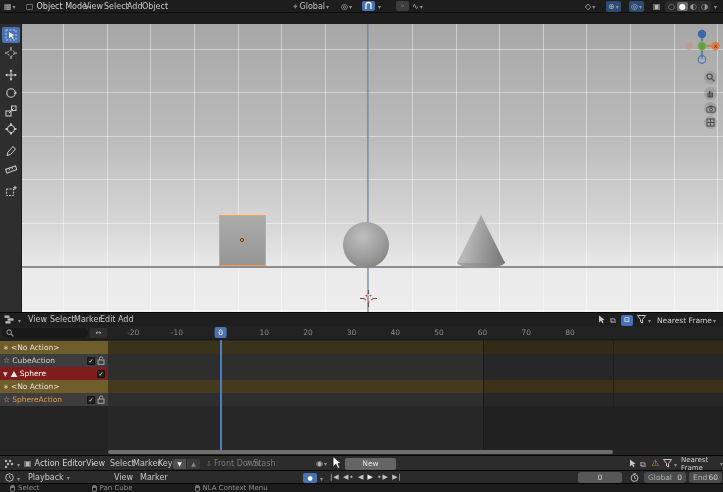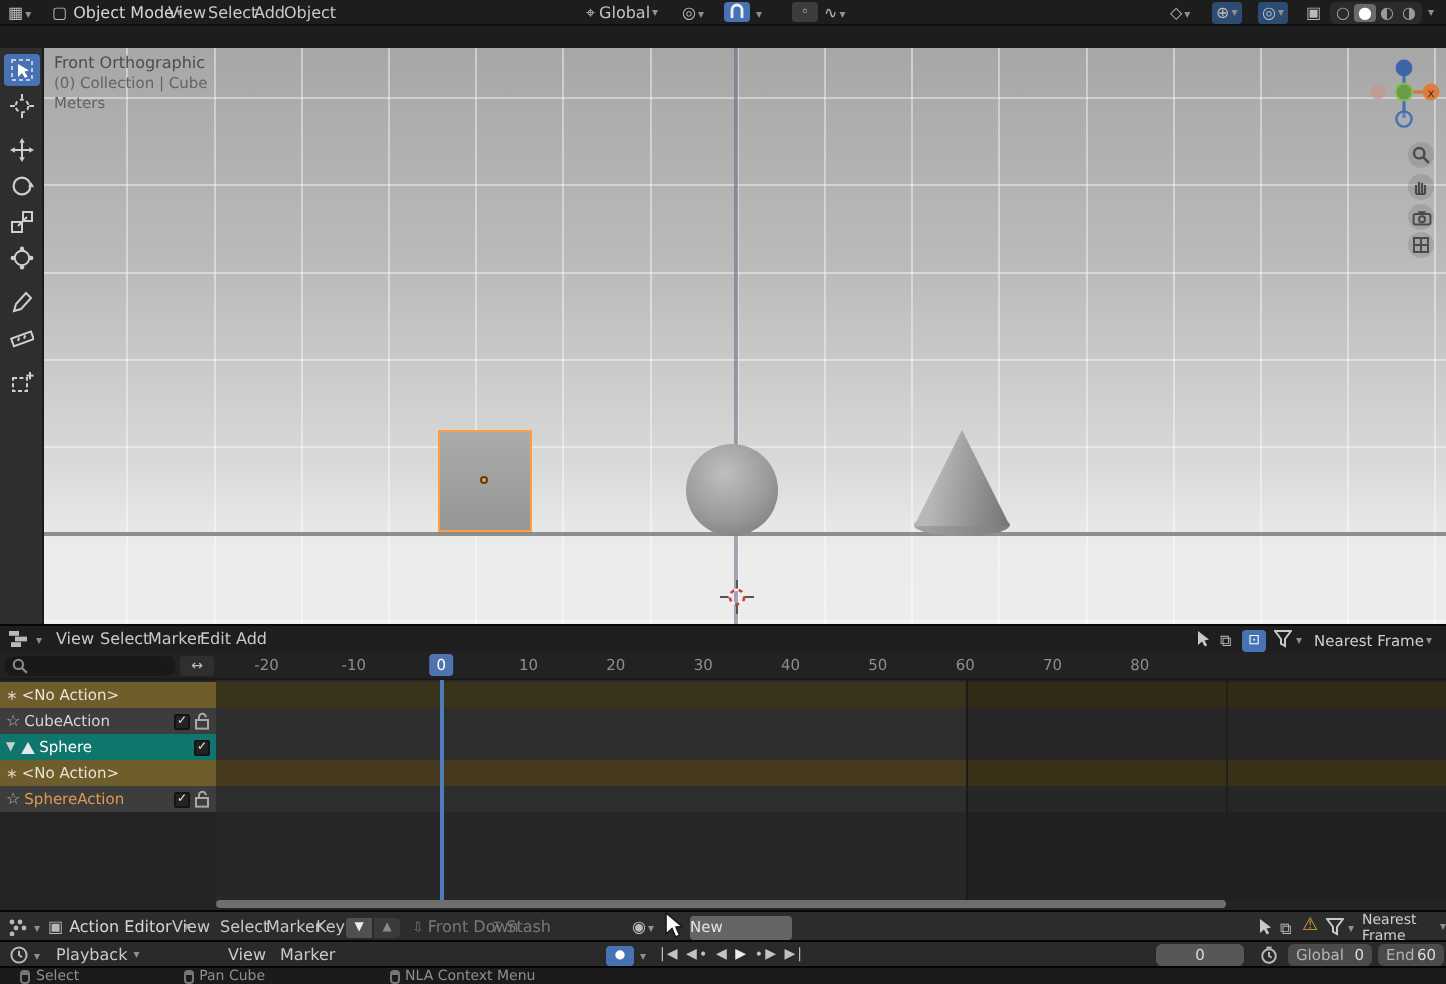--- a/index.html
+++ b/index.html
@@ -26,21 +26,21 @@
      background-image:repeating-linear-gradient(to right,rgba(255,255,255,.42) 0 1px,transparent 1px 43.6px),
                       repeating-linear-gradient(to bottom,rgba(255,255,255,.42) 0 1px,transparent 1px 43.6px);}
   #tooldock{left:0;top:0;width:22px;height:288px;background:#2e2e2e;border-right:1px solid #1b1b1b;}
   .tool{left:2px;width:18px;height:16px;border-radius:2px;display:flex;align-items:center;justify-content:center;background:#2e2e2e;}
   .tool.on{background:#4772b3;}
   .navbtn{width:13px;height:13px;border-radius:50%;background:rgba(110,110,110,.28);display:flex;align-items:center;justify-content:center;color:#4b4b4b;font-size:8px;}
   .ovl{color:#4c4c4c;font-size:8px;line-height:10px;white-space:nowrap;}
   .ovl2{color:#636363;font-size:7.5px;line-height:10px;white-space:nowrap;}
   
   .edhead{width:723px;background:#262626;border-top:1px solid #060606;}
-  .graybtn{background:#4e4e4e;border-radius:2px;color:#e5e5e5;}
+  .graybtn{background:#4e4e4e;border-radius:2px;color:#e5e5e5;text-align:center;}
   .disbtn{color:#787878;font-size:8px;}
   .field{background:#4b4b4b;border-radius:3px;color:#dadada;font-size:7.5px;display:flex;align-items:center;padding:0 4px;}
   
   #nlamain{left:0;top:326px;width:723px;height:129px;background:#242424;}
   #nlaruler{left:0;top:0;width:723px;height:14px;background:#222222;border-bottom:1px solid #1a1a1a;}
   .tick{position:absolute;top:2px;transform:translateX(-50%);color:#8d8d8d;font-size:7.5px;}
   .tick.current{background:#4f74b0;color:#fff;border-radius:2px;padding:0 4px;top:1px;height:11px;line-height:11px;}
   .chan{left:0;width:108px;height:13px;display:flex;align-items:center;padding:0 3px;font-size:7.5px;gap:2px;}
   .strip{left:108px;width:615px;height:13px;}
   .cbx{width:8px;height:8px;background:#232323;border:1px solid #141414;border-radius:1px;color:#e8e8e8;font-size:6px;line-height:6px;text-align:center;margin-left:2px;}
@@ -121,25 +121,20 @@
 
     <svg class="abs" style="left:360px;top:266px;" width="17" height="17" viewBox="0 0 17 17">
       <line x1="8.5" y1="0" x2="8.5" y2="5" stroke="#555" stroke-width="1"></line>
       <line x1="8.5" y1="12" x2="8.5" y2="17" stroke="#555" stroke-width="1"></line>
       <line x1="0" y1="8.5" x2="5" y2="8.5" stroke="#555" stroke-width="1"></line>
       <line x1="12" y1="8.5" x2="17" y2="8.5" stroke="#555" stroke-width="1"></line>
       <circle cx="8.5" cy="8.5" r="3.6" fill="none" stroke="#d23b3b" stroke-width="1.3" stroke-dasharray="2.2 2.2"></circle>
       <circle cx="8.5" cy="8.5" r="3.6" fill="none" stroke="#f2f2f2" stroke-width="1.3" stroke-dasharray="2.2 2.2" stroke-dashoffset="2.2"></circle>
     </svg>
 
-    <div class="abs" style="left:27px;top:3px;">
-      <div class="ovl">Front Orthographic</div>
-      <div class="ovl2">(0) Collection | Cube</div>
-      <div class="ovl2">Meters</div>
-    </div>
 
     <div class="abs" id="tooldock">
       <div class="abs tool on" style="top:3px;">
         <svg width="12" height="12" viewBox="0 0 12 12">
             <rect x="1" y="1" width="10" height="10" fill="none" stroke="#bcd" stroke-width="1" stroke-dasharray="2 1.5"></rect>
             <polygon points="4,3 4,9.5 6,7.5 7.5,10 8.8,9.2 7.2,6.8 9.5,6.2" fill="#fff"></polygon>
           </svg>
       </div>
       <div class="abs tool" style="top:21px;">
         <svg width="12" height="12" viewBox="0 0 12 12">
@@ -304,21 +299,21 @@
     </div>
     <div class="abs chan" style="top:28px;background:#3d3d3d;color:#d4d4d4;">
       <span class="star">☆</span>
       <span style="flex:1;">CubeAction</span>
       <span class="cbx">✓</span>
       <svg width="8" height="9" viewBox="0 0 8 9">
           <rect x="1" y="4" width="6" height="4.3" fill="none" stroke="#a9a9a9"></rect>
           <path d="M2.5 4 V2.6 a1.7 1.7 0 0 1 3.4 0" fill="none" stroke="#a9a9a9"></path>
         </svg>
     </div>
-    <div class="abs chan" style="top:41px;background:#0f766e;color:#ffffff;">
+    <div class="abs chan" style="top:41px;background:#7f1d1d;color:#ffffff;">
       <span style="color:#cfcfcf;font-size:6px;">▼</span>
       <svg width="8" height="8" viewBox="0 0 8 8">
           <polygon points="4,1 7.4,7 0.6,7" fill="#e8e8e8"></polygon>
         </svg>
       <span style="flex:1;">Sphere</span>
       <span class="cbx">✓</span>
     </div>
     <div class="abs chan" style="top:54px;background:#6f5d2b;color:#e9e4d5;">
       <span style="color:#d8d2bd;font-size:7px;">∗</span>
       <span>&lt;No Action&gt;</span>

